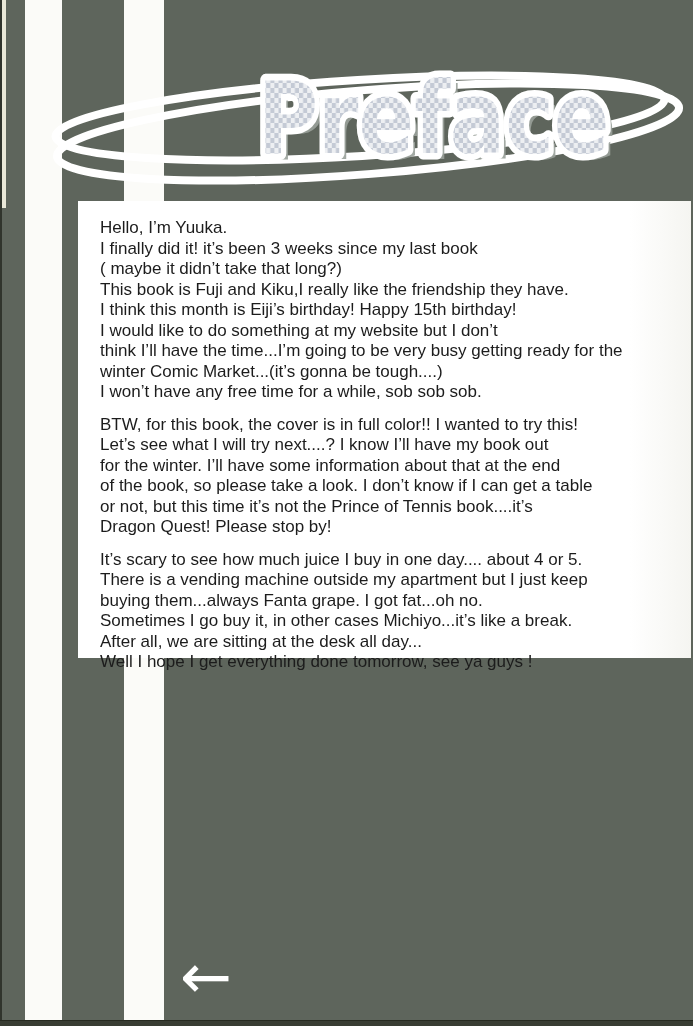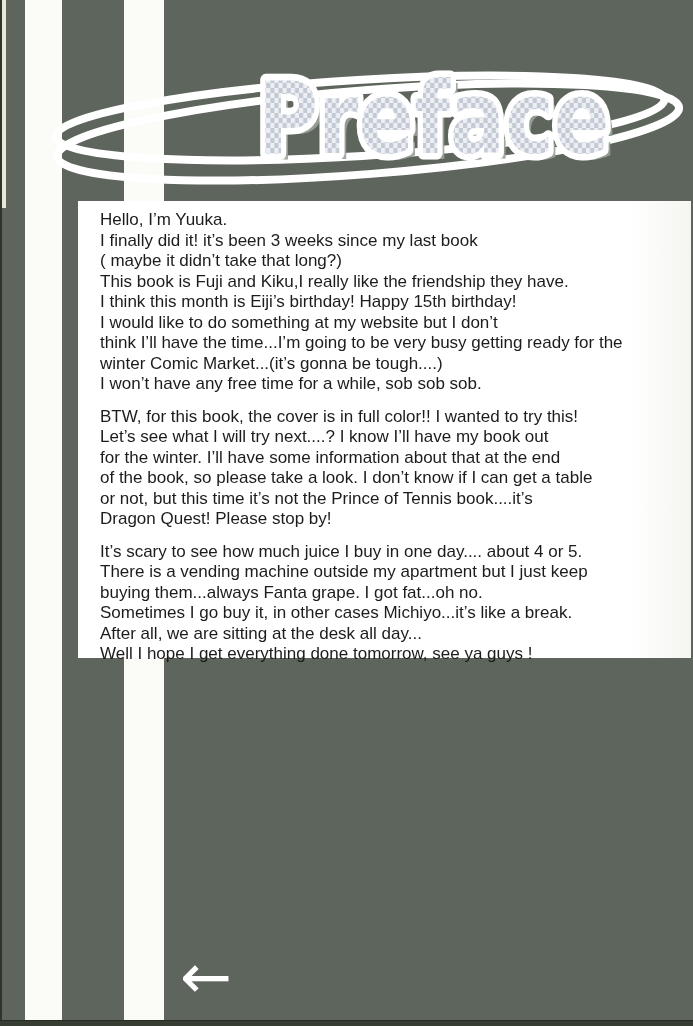--- a/index.html
+++ b/index.html
@@ -56,21 +56,21 @@
     box-sizing: border-box;
     padding: 5px 8px 0 22px;
     background: linear-gradient(to right, #ffffff 90%, #f5f5f1 100%);
     z-index: 3;
     color: #1c1c1c;
     font-size: 17px;
     line-height: 20.5px;
   }
   .para {
     white-space: pre-line;
-    margin: 4px 0 12px 0;
+    margin: 12px 0 12px 0;
   }
 
   
   .go {
     position: absolute; left: 180px; top: 946px;
     display: flex; align-items: center; gap: 8px;
     color: #ffffff; z-index: 2;
   }
   .go-arrow {
     font-family: "DejaVu Sans", sans-serif;

